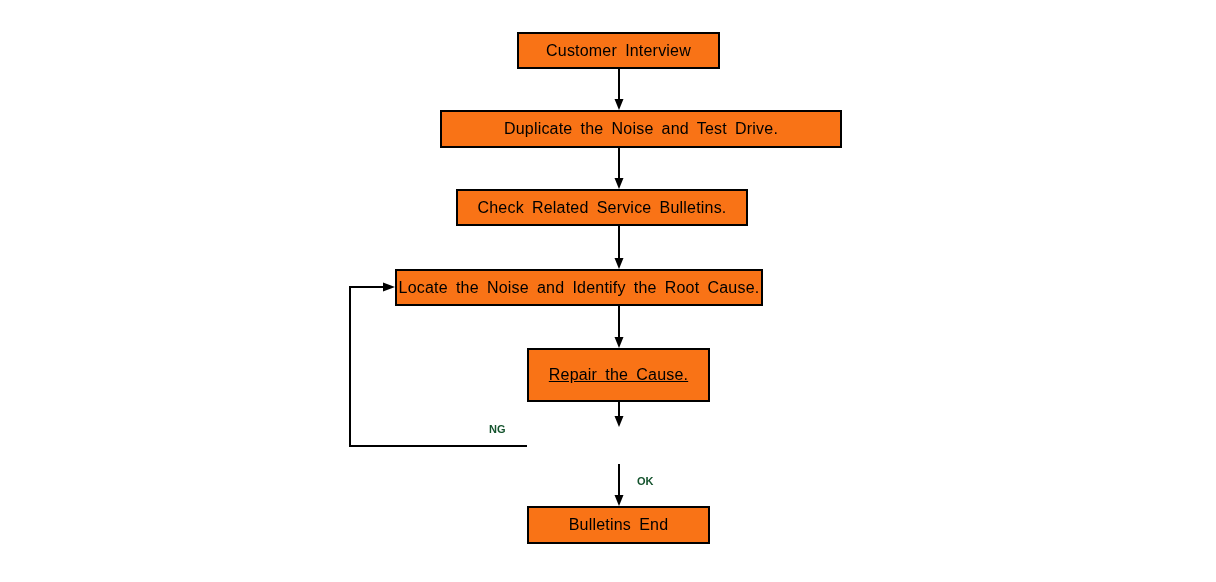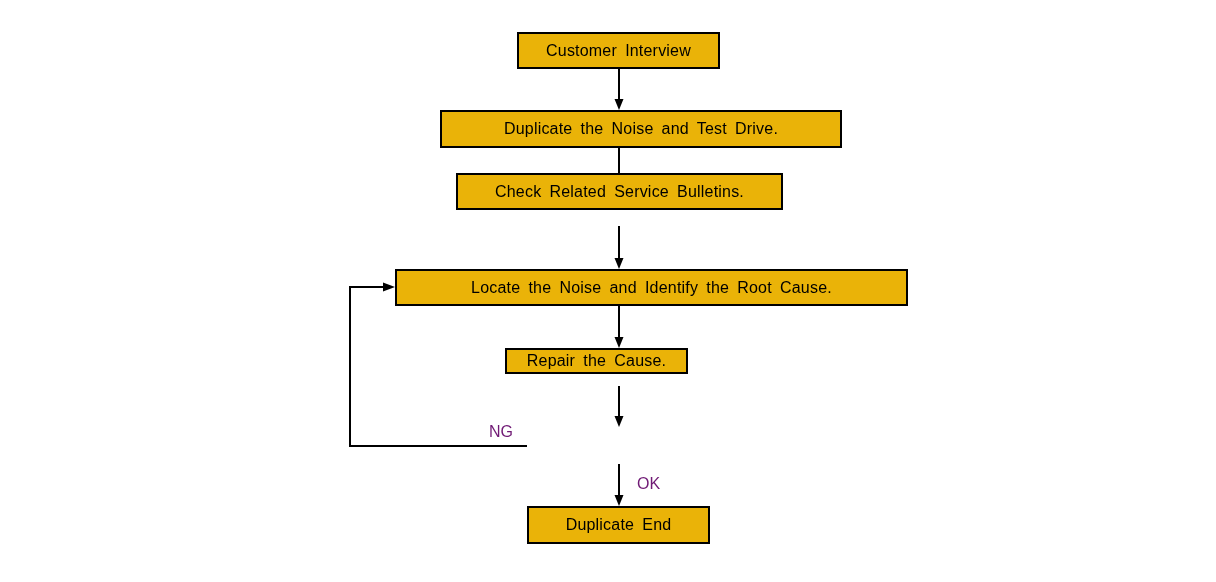--- a/index.html
+++ b/index.html
@@ -12,37 +12,37 @@
     width: 1216px;
     height: 582px;
     background: #ffffff;
     overflow: hidden;
     font-family: "Liberation Sans", "DejaVu Sans", sans-serif;
   }
   .node {
     position: absolute;
     box-sizing: border-box;
     border: 2px solid #000000;
-    background: #eab308;
+    background: #f97316;
     display: flex;
     align-items: center;
     justify-content: center;
     color: #000000;
     font-size: 16px;
     font-weight: 400;
     letter-spacing: 0.2px;
     word-spacing: 3.5px;
     white-space: nowrap;
     line-height: 1;
   }
   .edge-label {
     position: absolute;
-    color: #701a75;
-    font-size: 16px;
-    font-weight: 400;
+    color: #14532d;
+    font-size: 11px;
+    font-weight: 700;
     line-height: 1;
     white-space: nowrap;
   }
   .flow-svg {
     position: absolute;
     left: 0;
     top: 0;
     width: 1216px;
     height: 582px;
     pointer-events: none;
@@ -100,34 +100,34 @@
   </svg>
 
   <div class="node" style="left:517px; top:32px; width:203px; height:37px;">
     <span>Customer Interview</span>
   </div>
 
   <div class="node" style="left:440px; top:110px; width:402px; height:38px;">
     <span>Duplicate the Noise and Test Drive.</span>
   </div>
 
-  <div class="node" style="left:456px; top:173px; width:327px; height:37px;text-align:right;">
+  <div class="node" style="left:456px; top:189px; width:292px; height:37px;text-align:right;">
     <span>Check Related Service Bulletins.</span>
   </div>
 
-  <div class="node" style="left:395px; top:269px; width:513px; height:37px;">
+  <div class="node" style="left:395px; top:269px; width:368px; height:37px;">
     <span>Locate the Noise and Identify the Root Cause.</span>
   </div>
 
-  <div class="node" style="left:505px; top:348px; width:183px; height:26px;">
+  <div class="node" style="left:527px; top:348px; width:183px; height:54px;text-decoration:underline;">
     <span>Repair the Cause.</span>
   </div>
 
 
   <div class="node" style="left:527px; top:506px; width:183px; height:38px;">
-    <span>Duplicate End</span>
+    <span>Bulletins End</span>
   </div>
 
   <div class="edge-label" style="left:489px; top:424px;">NG</div>
 
   <div class="edge-label" style="left:637px; top:476px;">OK</div>
 
 </div>
 
 </body></html>

